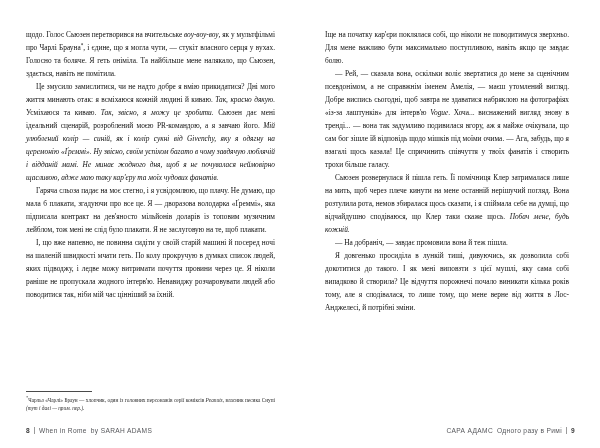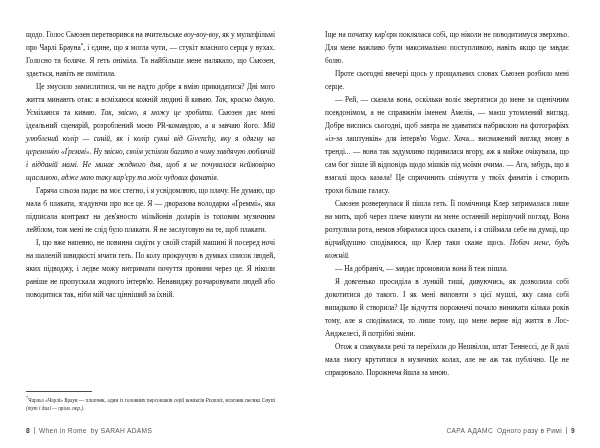--- a/index.html
+++ b/index.html
@@ -174,43 +174,37 @@
     </div>
   </div>
 
   <div class="page page-right">
 
     <div class="textblock">
       <p class="noindent">
         <span>Іще на початку кар'єри поклялася собі, що ніколи не поводитимуся зверхньо. Для мене важливо бути максимально поступливою, навіть якщо це завдає болю.</span>
       </p>
 
-      <p>
-        <span>Проте сьогодні ввечері щось у прощальних словах Сьюзен розбило мені серце.</span>
-      </p>
 
       <p>
         <span>— Рей, — сказала вона, оскільки воліє звертатися до мене за сценічним псевдонімом, а не справжнім іменем Амелія, — маєш утомлений вигляд. Добре виспись сьогодні, щоб завтра не здаватися набряклою на фотографіях «із-за лаштунків» для інтерв'ю </span><em>Vogue</em><span>. Хоча... виснажений вигляд знову в тренді... — вона так задумливо подивилася вгору, аж я майже очікувала, що сам бог зішле їй відповідь щодо мішків під моїми очима. — Ага, забудь, що я взагалі щось казала! Це спричинить співчуття у твоїх фанатів і створить трохи більше галасу.</span>
       </p>
 
       <p>
         <span>Сьюзен розвернулася й пішла геть. Її помічниця Клер затрималася лише на мить, щоб через плече кинути на мене останній нерішучий погляд. Вона розтулила рота, немов збиралася щось сказати, і я спіймала себе на думці, що відчайдушно сподіваюся, що Клер таки скаже щось. </span><em>Побач мене, будь кожній.</em>
       </p>
 
       <p>
         <span>— На добраніч, — завдає промовила вона й теж пішла.</span>
       </p>
 
       <p>
         <span>Я довгенько просиділа в лункій тиші, дивуючись, як дозволила собі докотитися до такого. І як мені виповзти з цієї мушлі, яку сама собі випадково й створила? Це відчуття порожнечі почало виникати кілька років тому, але я сподівалася, то лише тому, що мене верне від життя в Лос-Анджелесі, й потрібні зміни.</span>
       </p>
 
-      <p>
-        <span>Отож я спакувала речі та переїхала до Нешвілла, штат Теннессі, де й далі мала змогу крутитися в музичних колах, але не аж так публічно. Це не спрацювало. Порожнеча йшла за мною.</span>
-      </p>
     </div>
 
     <div class="footer footer-right">
       <span class="footer-author">САРА АДАМС</span>
       <span class="footer-title">Одного разу в Римі</span>
       <span class="footer-sep"></span>
       <span class="folio">9</span>
     </div>
   </div>
 

